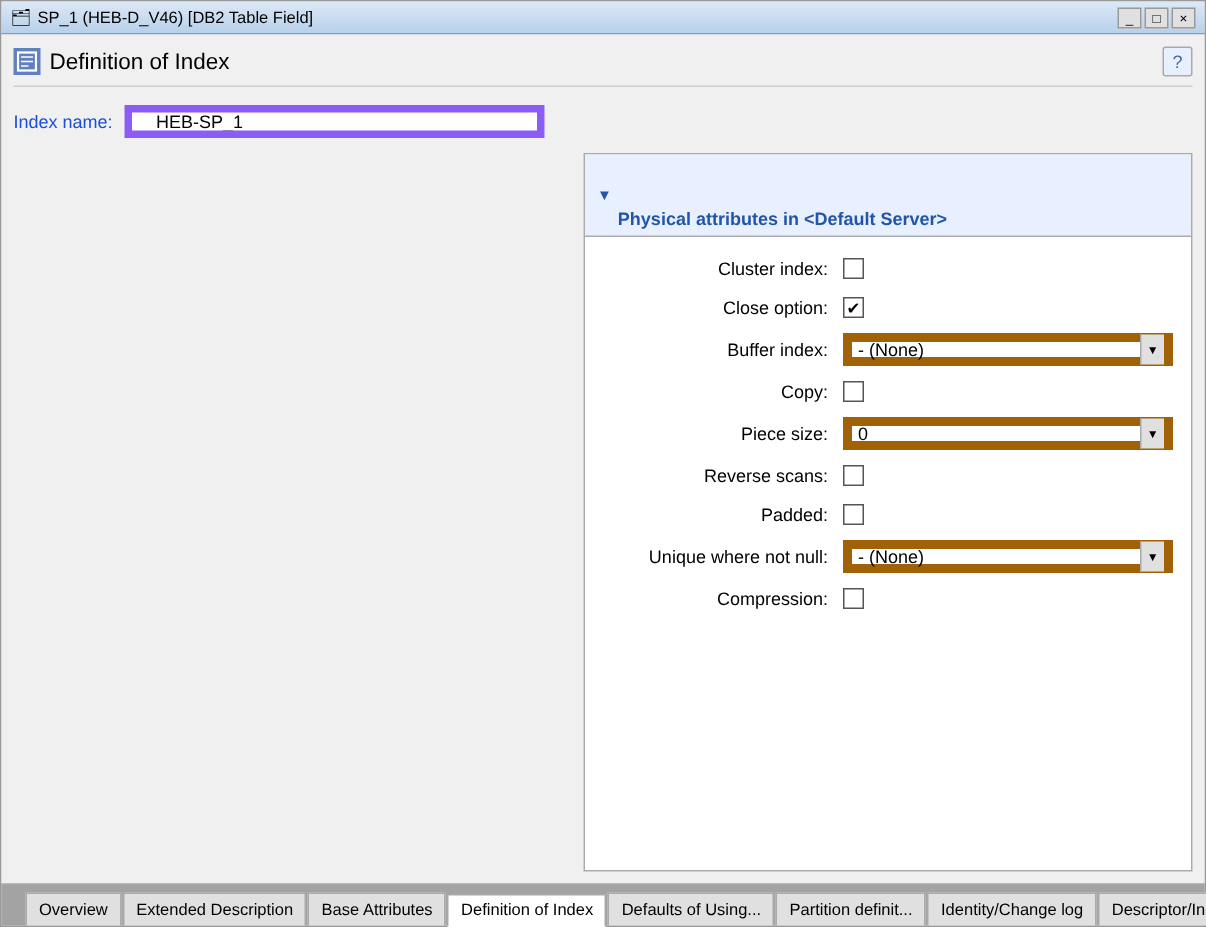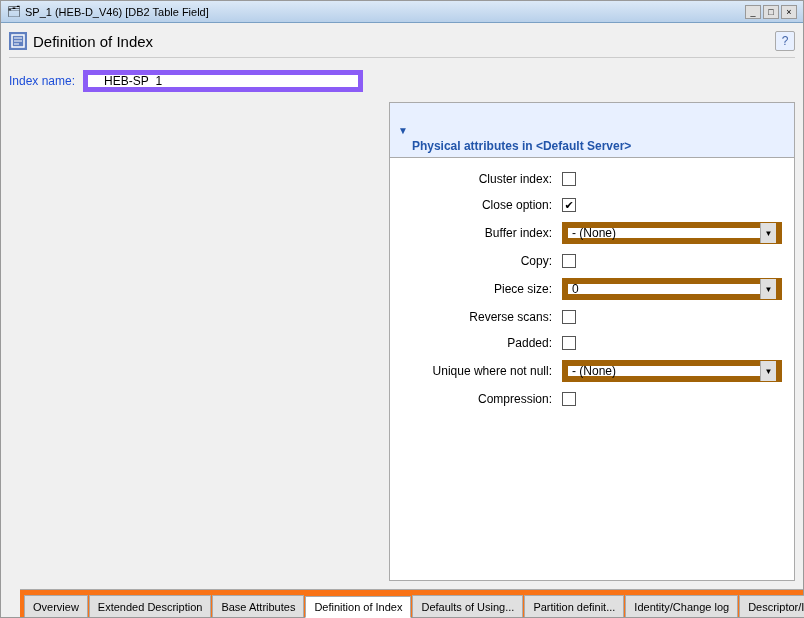--- a/index.html
+++ b/index.html
@@ -245,28 +245,27 @@
       display: flex;
       align-items: center;
       justify-content: center;
       font-size: 8px;
       margin: -2px -4px -2px 4px;
     }
 
     
     .tab-bar {
       border-top: 1px solid #aaa;
-      background: #f97316;
+      background: #a3a3a3;
       display: flex;
       align-items: flex-end;
       padding-top: 4px;
       height: 28px;
-      padding-left: 4px;
+      padding-left: 16px;
       gap: 1px;
-      margin-left: 19px;
     }
 
     .tab {
       border: 1px solid #aaa;
       border-bottom: none;
       background: #e0e0e0;
       padding: 2px 8px;
       font-size: 11px;
       cursor: pointer;
       height: 22px;

